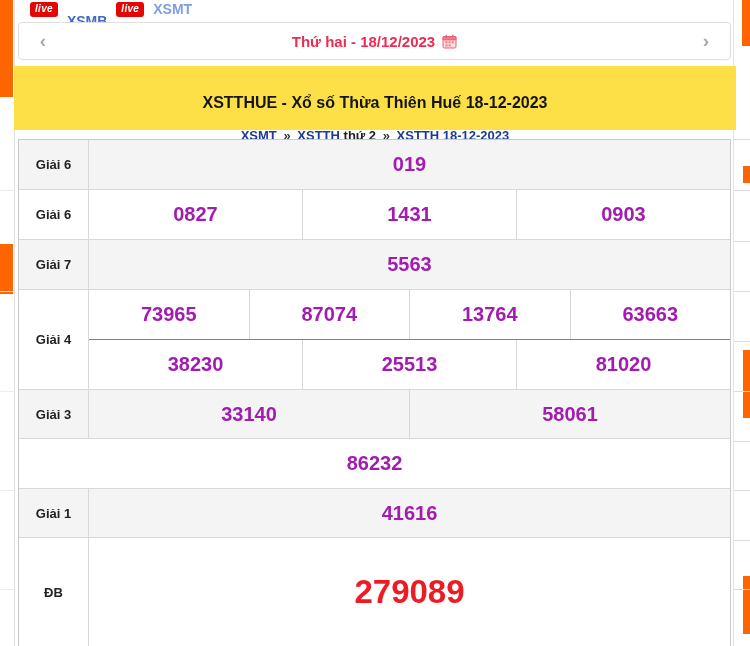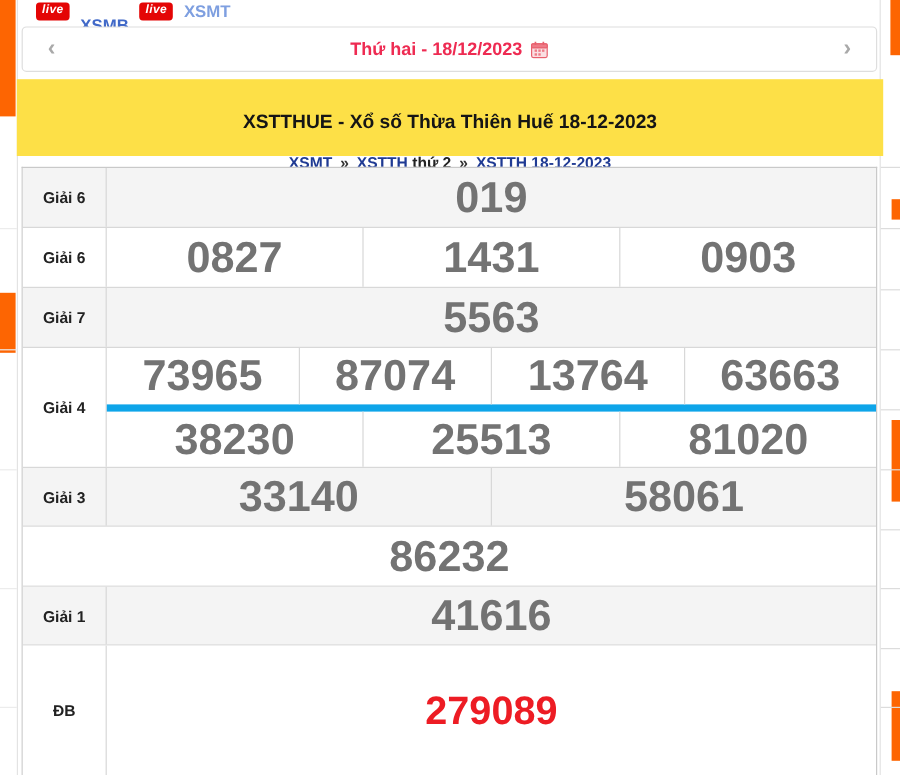--- a/index.html
+++ b/index.html
@@ -65,25 +65,25 @@
   .h51{height:51px}.h50{height:50px}.h49{height:49px}.h100{height:100px}.hdb{flex:1}
   .plabel {
     width:70px; min-width:70px; box-sizing:border-box;
     display:flex; align-items:center; justify-content:center;
     border-right:1px solid #d8d8d8;
     font-size:13px; font-weight:bold; color:#222;
   }
   .pvals { flex:1; display:flex; }
   .pvals.col { flex-direction:column; }
   .sub { flex:1; display:flex; }
-  .sub-top { border-bottom:6px solid #0ea5e9; }
+  .sub-top { border-bottom:1px solid #0ea5e9; }
   .pcell {
     flex:1; box-sizing:border-box;
     display:flex; align-items:center; justify-content:center;
-    font-size:36px; font-weight:bold; color:#737373;
+    font-size:20px; font-weight:bold; color:#a21caf;
     border-right:1px solid #d8d8d8;
   }
   .pvals .pcell:last-child, .sub .pcell:last-child { border-right:none; }
   .red-val { color:#ed1c24; font-size:33px; }
 </style>
 </head>
 <body>
 
 <div class="page">
 

